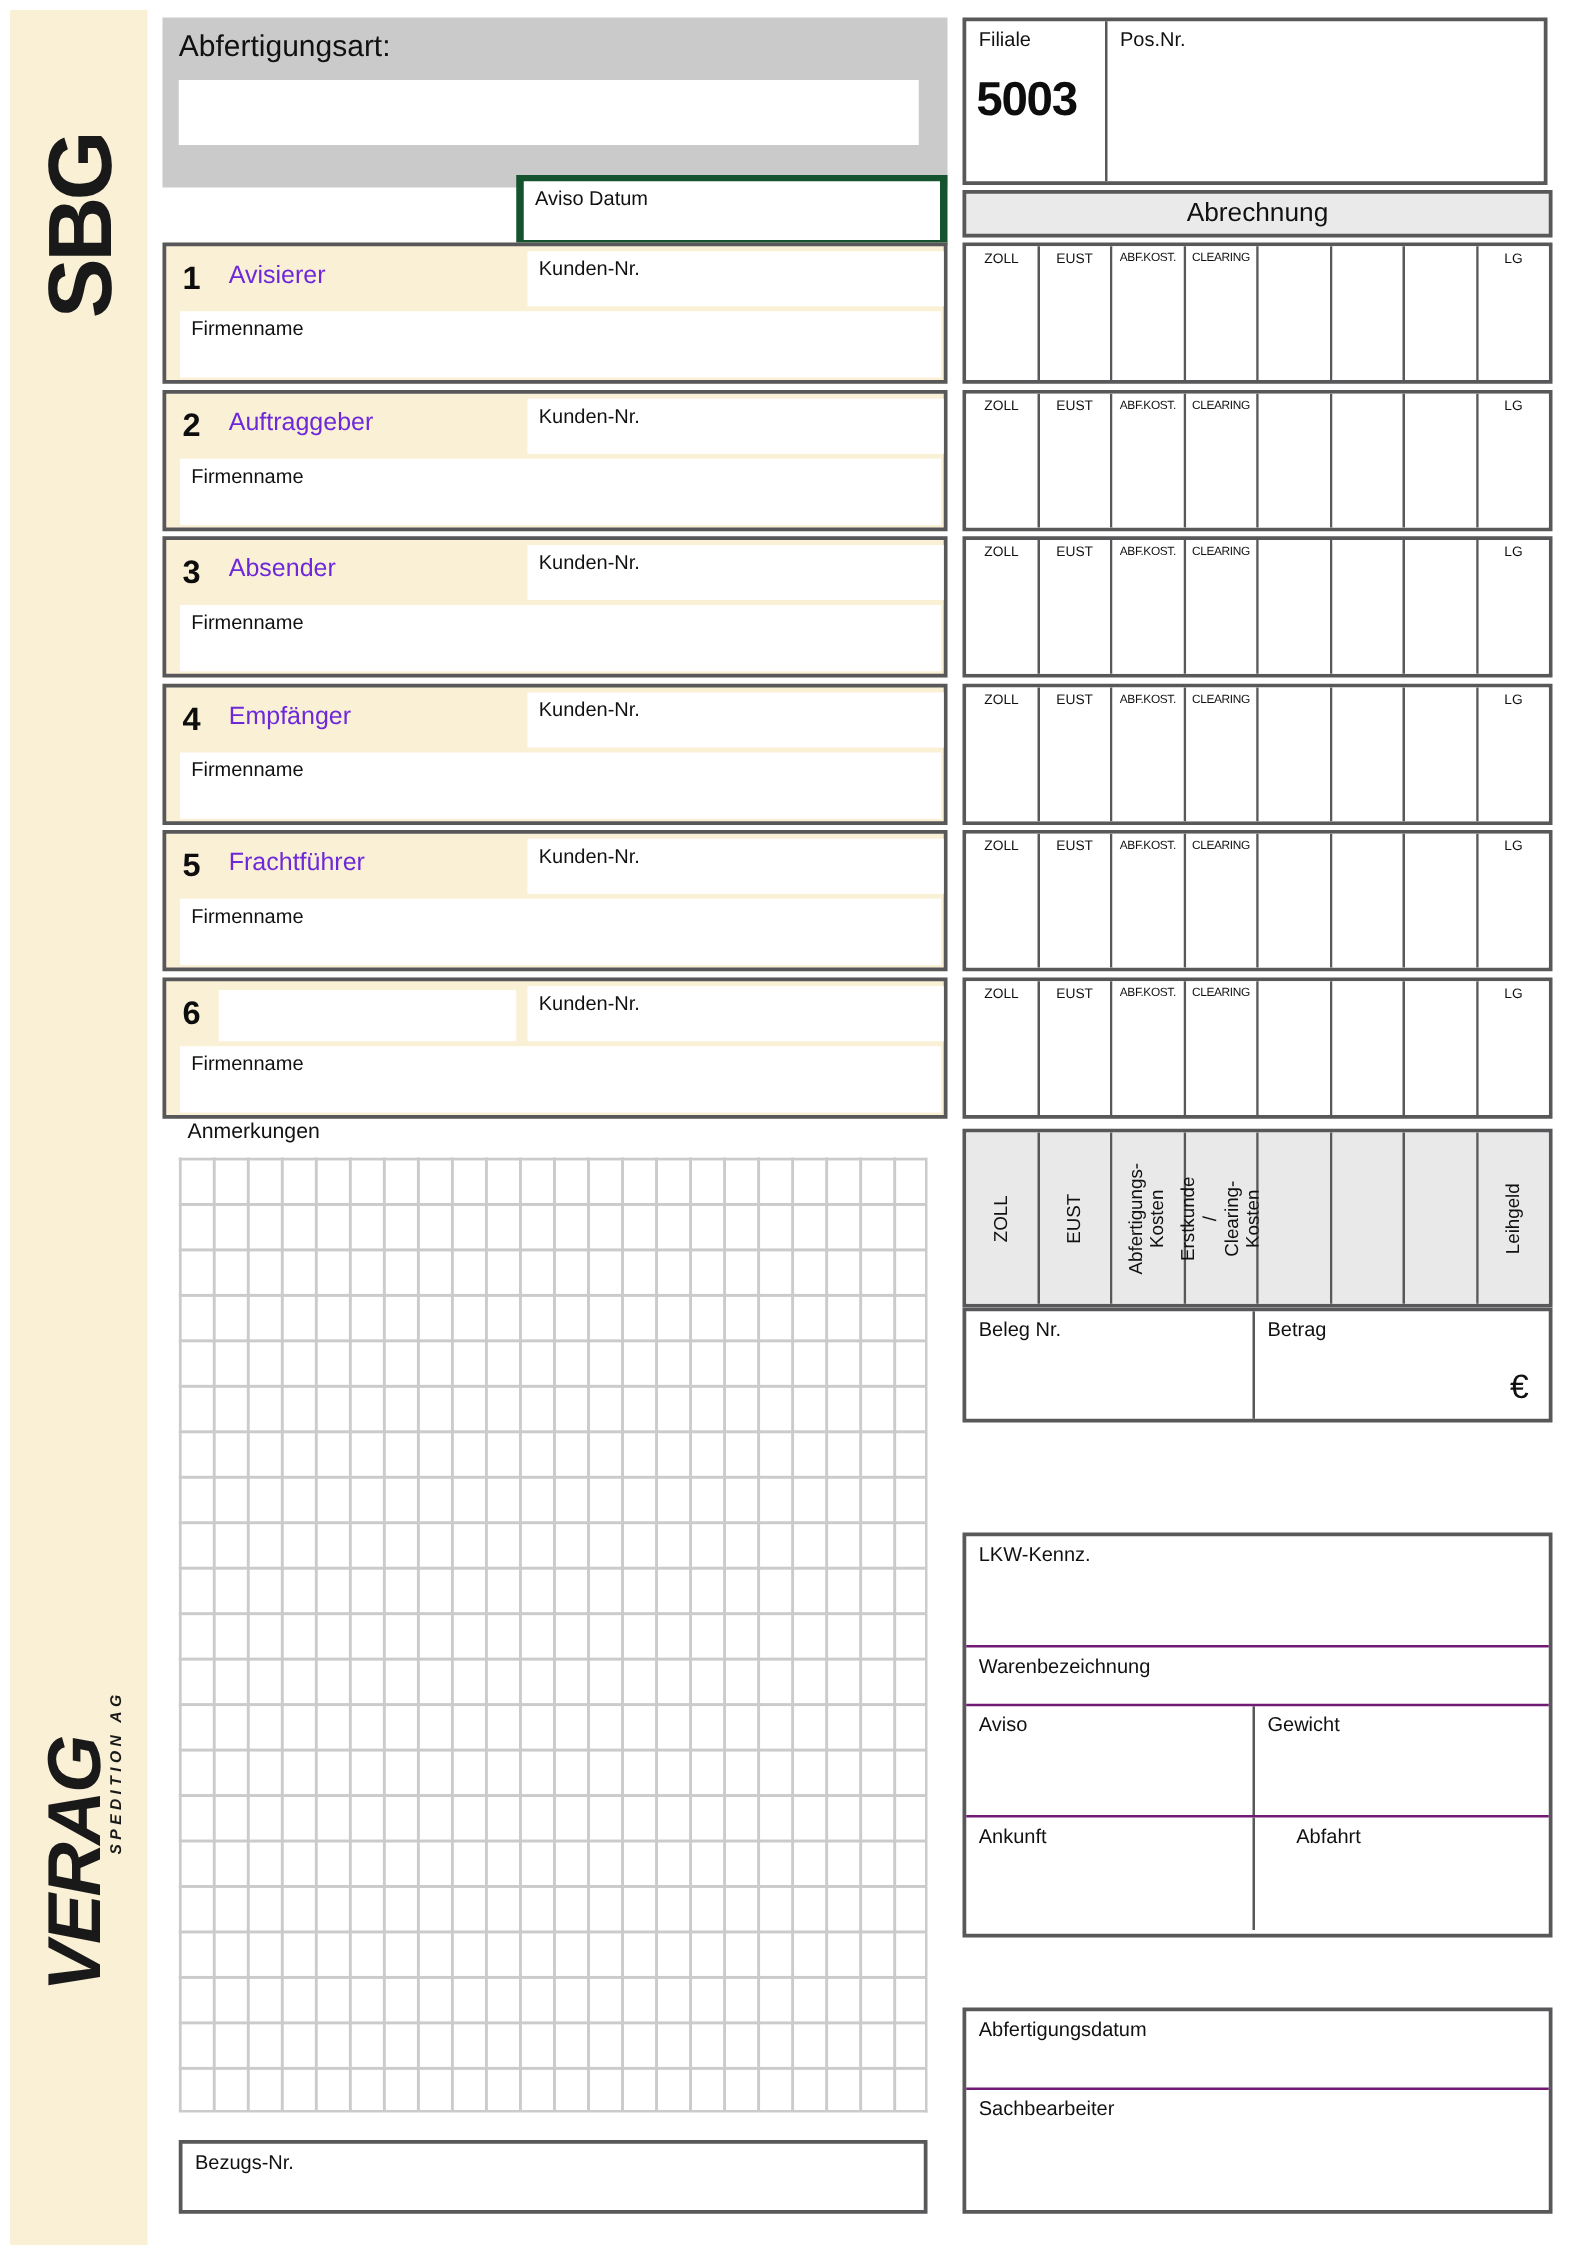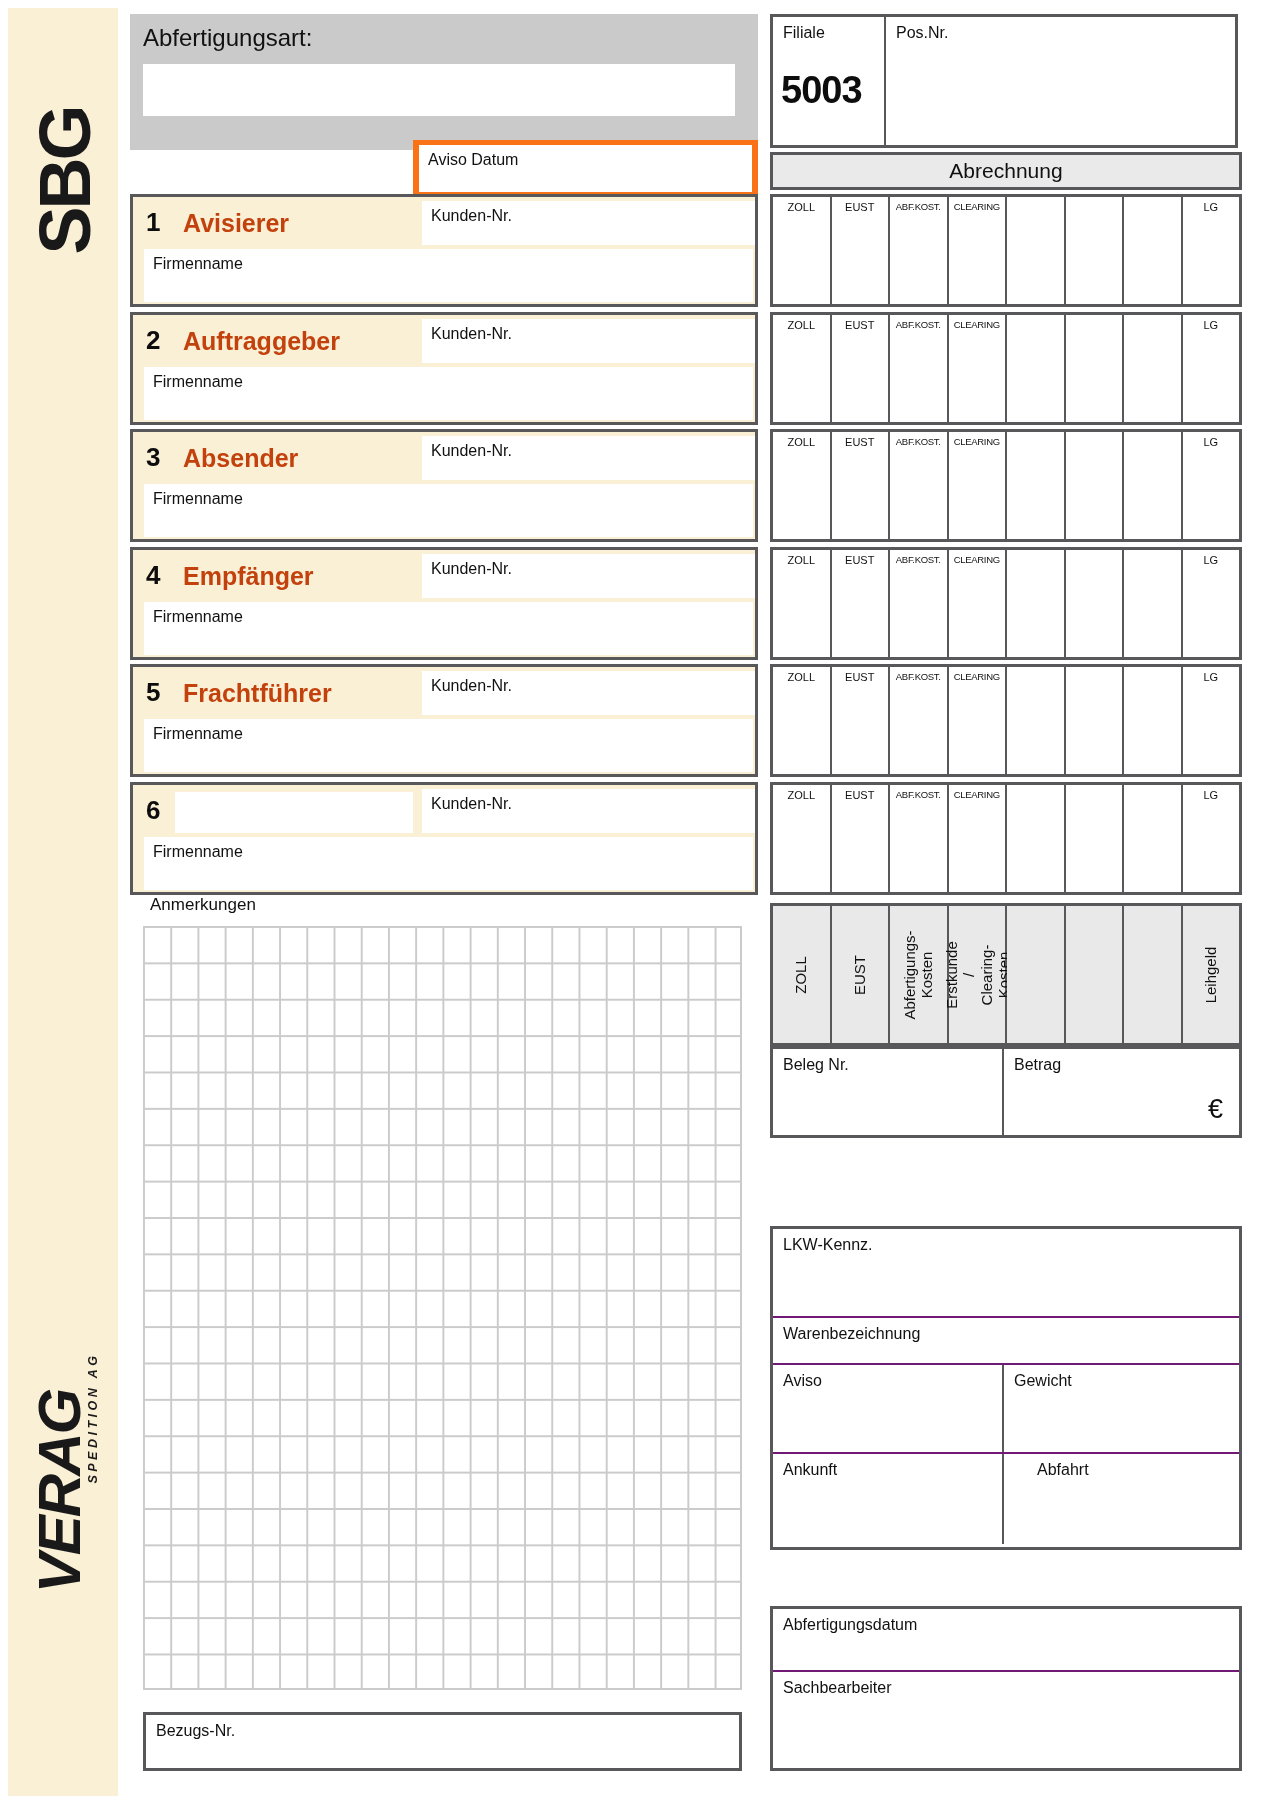--- a/index.html
+++ b/index.html
@@ -19,24 +19,24 @@
 
   
   .abf-header { position:absolute; left:130px; top:14px; width:628px; height:136px; background:#cacaca; }
   .abf-title { position:absolute; left:13px; top:10px; font-size:24px; color:#111; }
   .abf-input { position:absolute; left:13px; top:50px; width:592px; height:52px; background:#fff; }
 
   .filiale-box { position:absolute; left:770px; top:14px; width:468px; height:134px; border:3px solid #58585a; background:#fff; display:flex; }
   .filiale-cell { width:113px; border-right:2px solid #58585a; position:relative; }
   .posnr-cell { flex:1; position:relative; }
   .box-label { position:absolute; left:10px; top:7px; font-size:16px; color:#111; }
-  .filiale-value { position:absolute; left:8px; top:42px; font-size:38px; font-weight:800; letter-spacing:-1px; color:#0d0d0d;margin-top:10px; }
-
-  
-  .aviso-box { position:absolute; left:413px; top:140px; width:345px; height:56px; background:#f97316; }
+  .filiale-value { position:absolute; left:8px; top:42px; font-size:38px; font-weight:800; letter-spacing:-1px; color:#0d0d0d; }
+
+  
+  .aviso-box { position:absolute; left:413px; top:140px; width:345px; height:56px; background:#14532d; }
   .aviso-input { position:absolute; left:6px; top:5px; width:333px; height:47px; background:#fff; }
   .field-label { position:absolute; left:9px; top:6px; font-size:16px; color:#111; }
 
   
   .abr-title-box { position:absolute; left:770px; top:152px; width:472px; height:38px; background:#eaeaea; border:3px solid #58585a; display:flex; align-items:center; justify-content:center; }
   .abr-title { font-size:21px; color:#111; }
   .abr-row { position:absolute; left:770px; width:472px; height:113px; border:3px solid #58585a; background:#fff; display:flex; }
   .abr-cell { flex:1; border-right:2px solid #58585a; position:relative; background:#fff; }
   .abr-cell:last-child { border-right:none; }
   .abr-head { position:absolute; left:0; right:0; top:4px; text-align:center; font-size:11px; color:#111; }
@@ -54,21 +54,21 @@
 
   
   .anm-label { position:absolute; left:150px; top:895px; font-size:17px; color:#111; }
   .anm-grid { position:absolute; left:143px; top:926px; width:599px; height:764px;
     background-image:linear-gradient(to right,#cbcbcb 2px,transparent 2px),linear-gradient(to bottom,#cbcbcb 2px,transparent 2px);
     background-size:27.23px 36.38px; border-right:2px solid #cbcbcb; border-bottom:2px solid #cbcbcb; background-color:#fff; }
 
   
   .section { position:absolute; left:130px; width:628px; height:113px; background:#faf0d6; border:3px solid #58585a; }
   .sec-num { position:absolute; left:13px; top:10px; font-size:26px; font-weight:800; color:#0d0d0d; }
-  .sec-label { position:absolute; left:50px; top:12px; font-size:25px; color:#c2410c;font-weight:bold; }
+  .sec-label { position:absolute; left:50px; top:12px; font-size:20px; color:#6d28d9; }
   .kunden-box { position:absolute; left:289px; top:4px; width:333px; height:44px; background:#fff; }
   .firma-box { position:absolute; left:11px; top:52px; width:609px; height:53px; background:#fff; }
   .sec6-field { position:absolute; left:42px; top:7px; width:238px; height:41px; background:#fff; }
 
   
   .ship-box { position:absolute; left:770px; top:1226px; width:472px; height:324px; border:3px solid #58585a; background:#fff; }
   .ship-row { position:relative; border-bottom:2px solid #701a75; }
   .ship-row:last-child { border-bottom:none;gap:23px; }
   .row-lkw { height:89px; }
   .row-waren { height:47px; }

